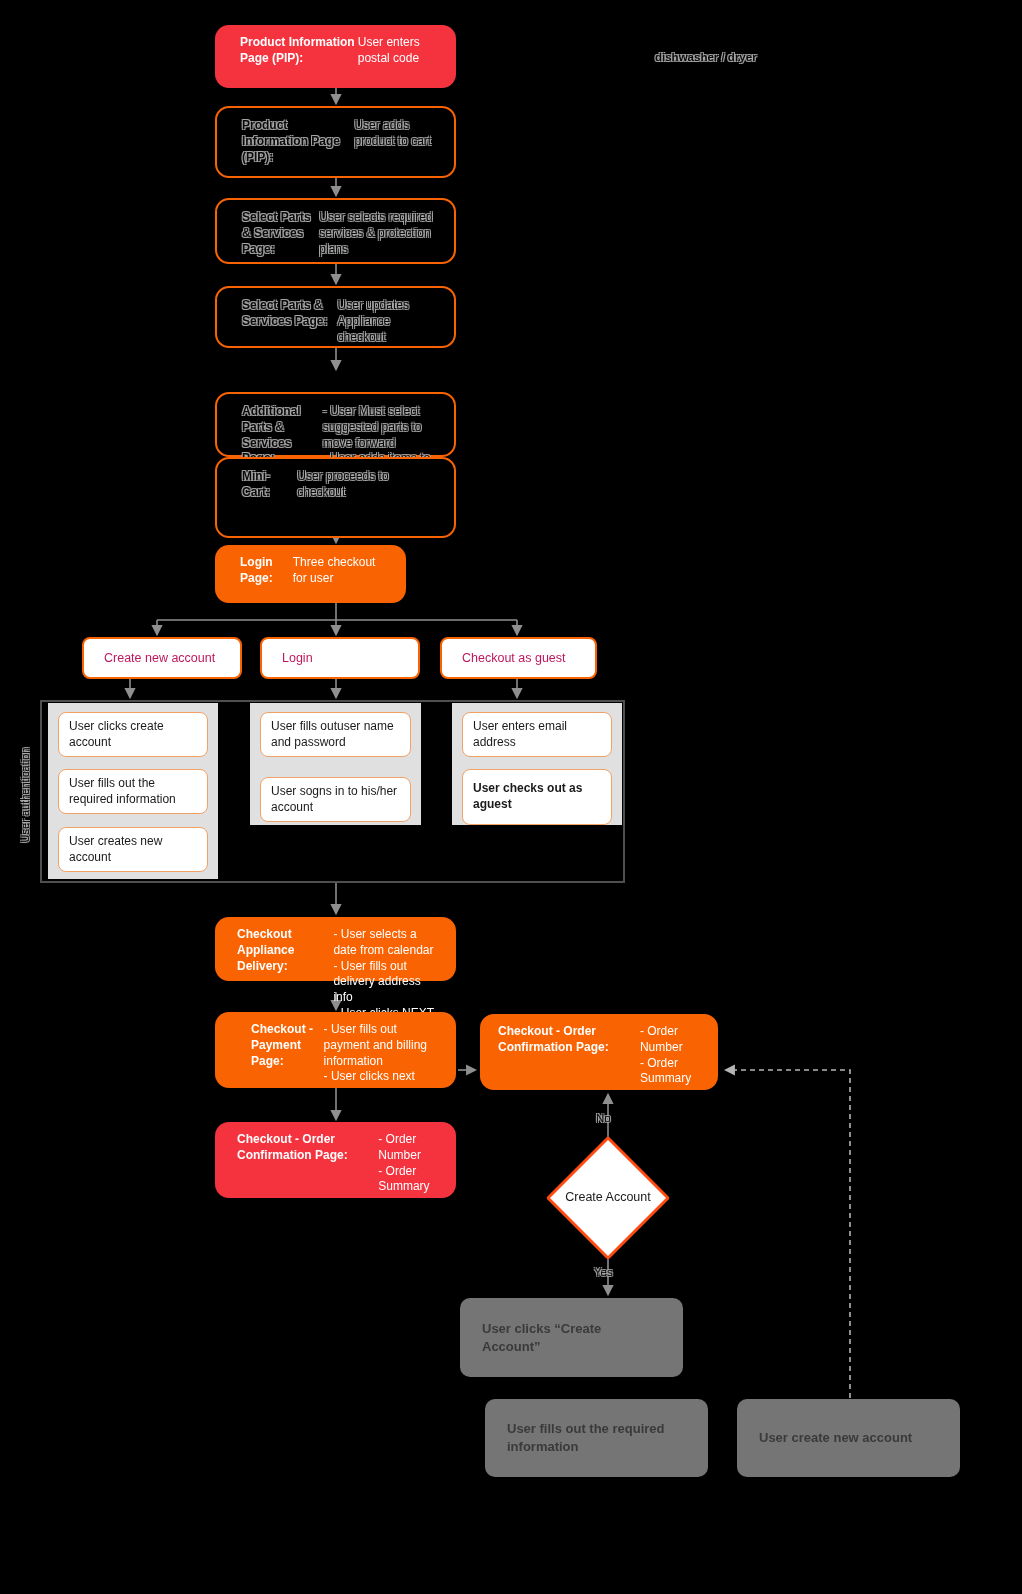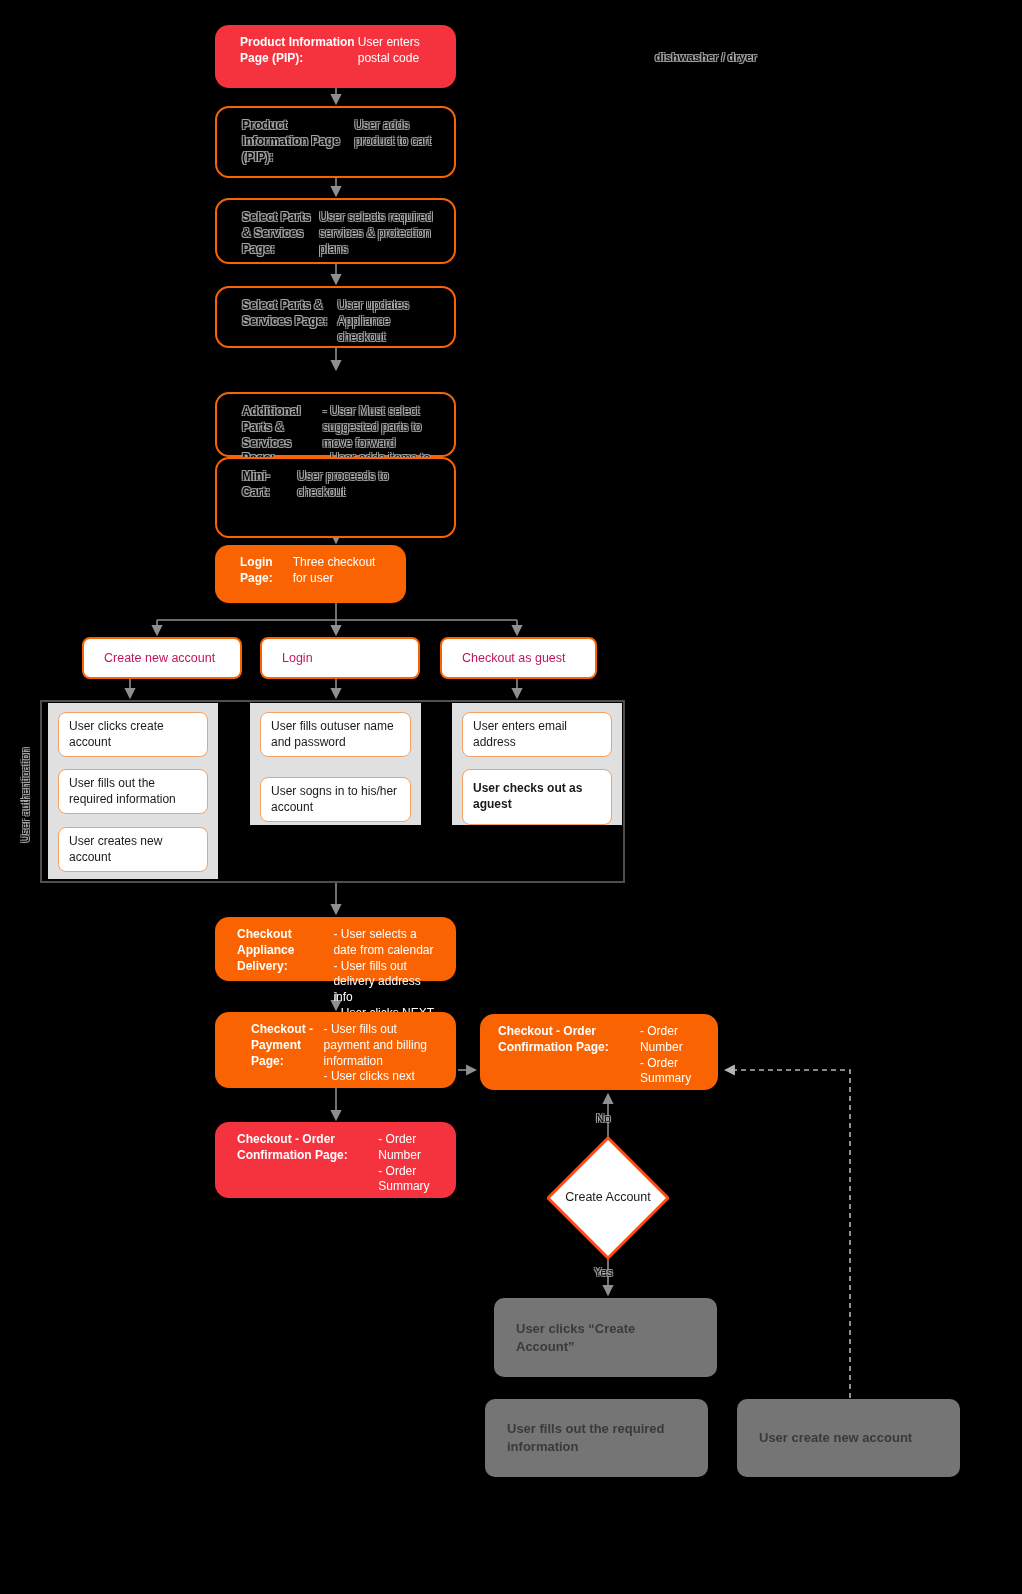--- a/index.html
+++ b/index.html
@@ -204,21 +204,21 @@
     <div class="title">Checkout - Order Confirmation Page:</div>
     <div class="body">- Order Number
 - Order Summary</div>
   </div>
 
   <div class="diamond-sq"></div>
   <div class="diamond-label">Create Account</div>
   <div class="edge-label engraved" style="left:596px;top:1112px;">No</div>
   <div class="edge-label engraved" style="left:594px;top:1266px;">Yes</div>
 
-  <div class="gstep" style="left:494px;top:1298px;width:223px;height:79px;">
+  <div class="gstep" style="left:460px;top:1298px;width:223px;height:79px;">
     <span>User clicks “Create Account”</span>
   </div>
   <div class="gstep" style="left:485px;top:1399px;width:223px;height:78px;">
     <span>User fills out the required information</span>
   </div>
   <div class="gstep" style="left:737px;top:1399px;width:223px;height:78px;">
     <span>User create new account</span>
   </div>
 
 </div>

